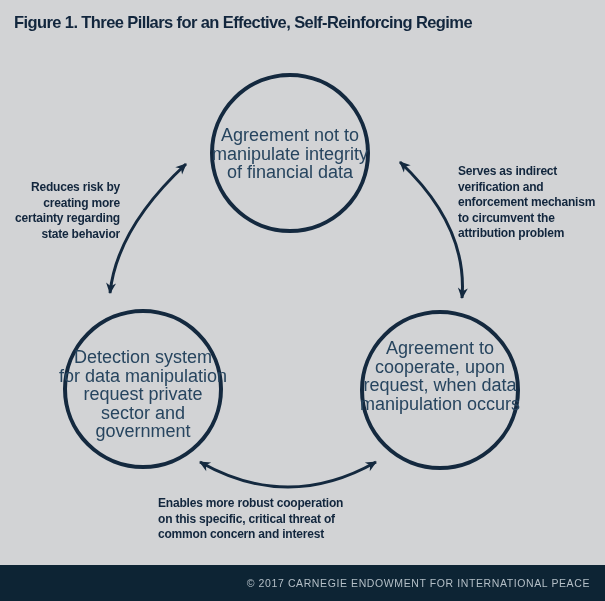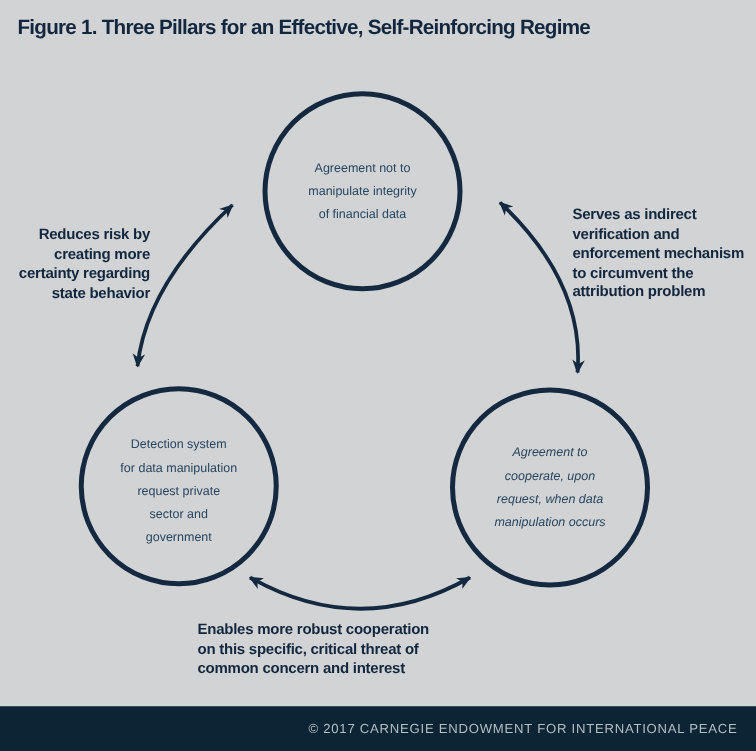--- a/index.html
+++ b/index.html
@@ -20,21 +20,21 @@
     color:#12263d;
   }
   svg.diagram{position:absolute;left:0;top:0;}
   .node-circle{fill:none;stroke:#14293f;stroke-width:4;}
   .arrow{fill:none;stroke:#14293f;stroke-width:3;}
   .node-text{
     position:absolute;
     transform:translate(-50%,-50%);
     text-align:center;
     color:#27455f;
-    font-size:10px;
+    font-size:18px;
     line-height:18.5px;
     white-space:pre-line;
   }
   .edge-label{
     position:absolute;
     font-weight:bold;
     font-size:12px;
     line-height:15.5px;
     letter-spacing:-0.2px;
     color:#12263d;
@@ -82,21 +82,21 @@
   </svg>
 
   <div class="node-text" style="left:290px;top:154px;">Agreement not to
 manipulate integrity
 of financial data</div>
   <div class="node-text" style="left:143px;top:394px;">Detection system
 for data manipulation
 request private
 sector and
 government</div>
-  <div class="node-text" style="left:440px;top:391px;font-style:italic;">Agreement to
+  <div class="node-text" style="left:440px;top:376px;">Agreement to
 cooperate, upon
 request, when data
 manipulation occurs</div>
 
   <div class="edge-label left">Reduces risk by
 creating more
 certainty regarding
 state behavior</div>
   <div class="edge-label right">Serves as indirect
 verification and

